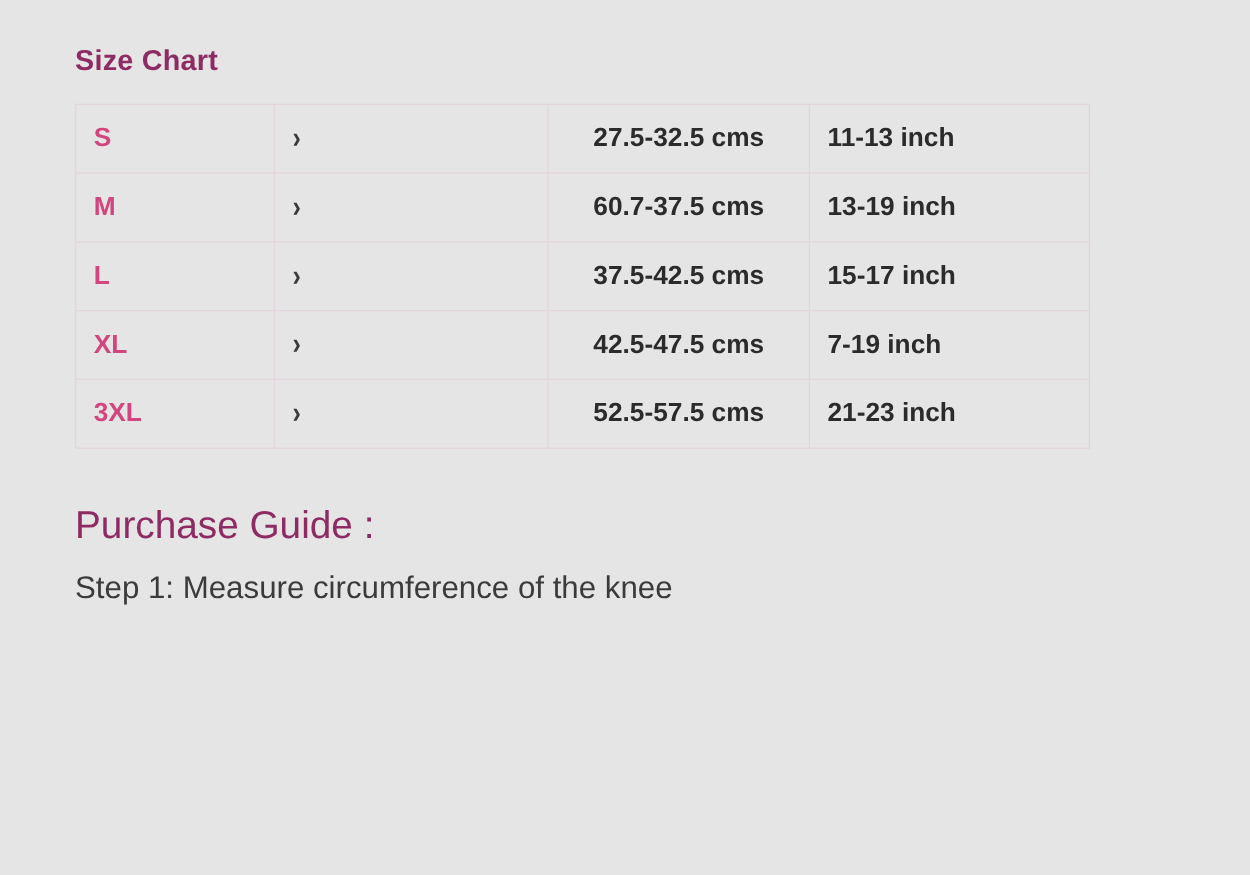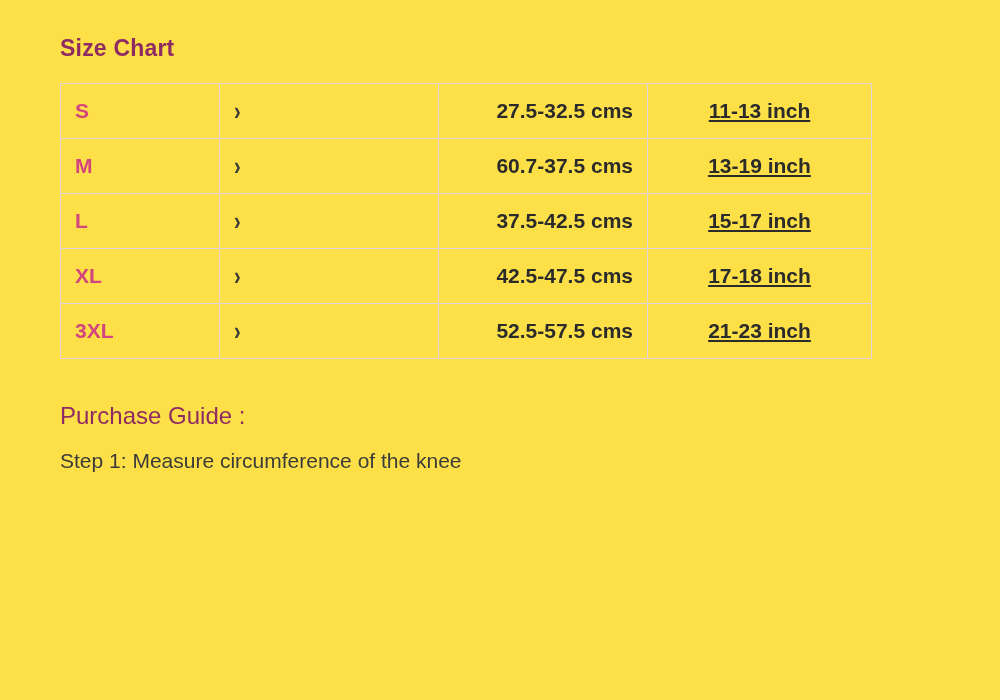--- a/index.html
+++ b/index.html
@@ -8,21 +8,21 @@
     width: 1000px;
     height: 700px;
     background: #ffffff;
     font-family: "Liberation Sans", sans-serif;
   }
 
   .page {
     position: relative;
     width: 1000px;
     height: 700px;
-    background: #fde047;
+    background: #e5e5e5;
     box-sizing: border-box;
     padding: 36px 60px 0 60px;
   }
 
   .size-chart-title {
     color: #8e2b63;
     font-size: 23px;
     font-weight: bold;
     letter-spacing: 0.2px;
     margin: 0 0 22px 0;
@@ -67,47 +67,46 @@
     font-size: 20px;
     font-weight: bold;
     color: #3a3a3a;
     line-height: 1;
     transform: scaleY(1.25);
   }
 
   td.col-cms {
     width: 180px;
     border-left: none;
-    text-align: right;
+    text-align: center;
     color: #2b2b2b;
     font-weight: bold;
     font-size: 21px;
     padding-right: 12px;
   }
 
   td.col-inch {
     width: 195px;
-    text-align: center;
+    text-align: left;
     color: #2b2b2b;
     font-weight: bold;
     font-size: 21px;
-    text-decoration: underline;
   }
 
   .purchase-title {
     color: #8e2b63;
-    font-size: 24px;
+    font-size: 31px;
     font-weight: normal;
     margin: 44px 0 18px 0;
     line-height: 1.1;
   }
 
   .step {
     color: #3b3b3b;
-    font-size: 21px;
+    font-size: 25px;
     margin: 0 0 22px 0;
     line-height: 1.2;
   }
 </style>
 </head>
 <body>
 
 <div class="page">
 
   <h1 class="size-chart-title">Size Chart</h1>
@@ -129,21 +128,21 @@
       <tr>
         <td class="col-size">L</td>
         <td class="col-arrow"><span class="chev">›</span></td>
         <td class="col-cms">37.5-42.5 cms</td>
         <td class="col-inch">15-17 inch</td>
       </tr>
       <tr>
         <td class="col-size">XL</td>
         <td class="col-arrow"><span class="chev">›</span></td>
         <td class="col-cms">42.5-47.5 cms</td>
-        <td class="col-inch">17-18 inch</td>
+        <td class="col-inch">7-19 inch</td>
       </tr>
       <tr>
         <td class="col-size">3XL</td>
         <td class="col-arrow"><span class="chev">›</span></td>
         <td class="col-cms">52.5-57.5 cms</td>
         <td class="col-inch">21-23 inch</td>
       </tr>
     </tbody>
   </table>
 

